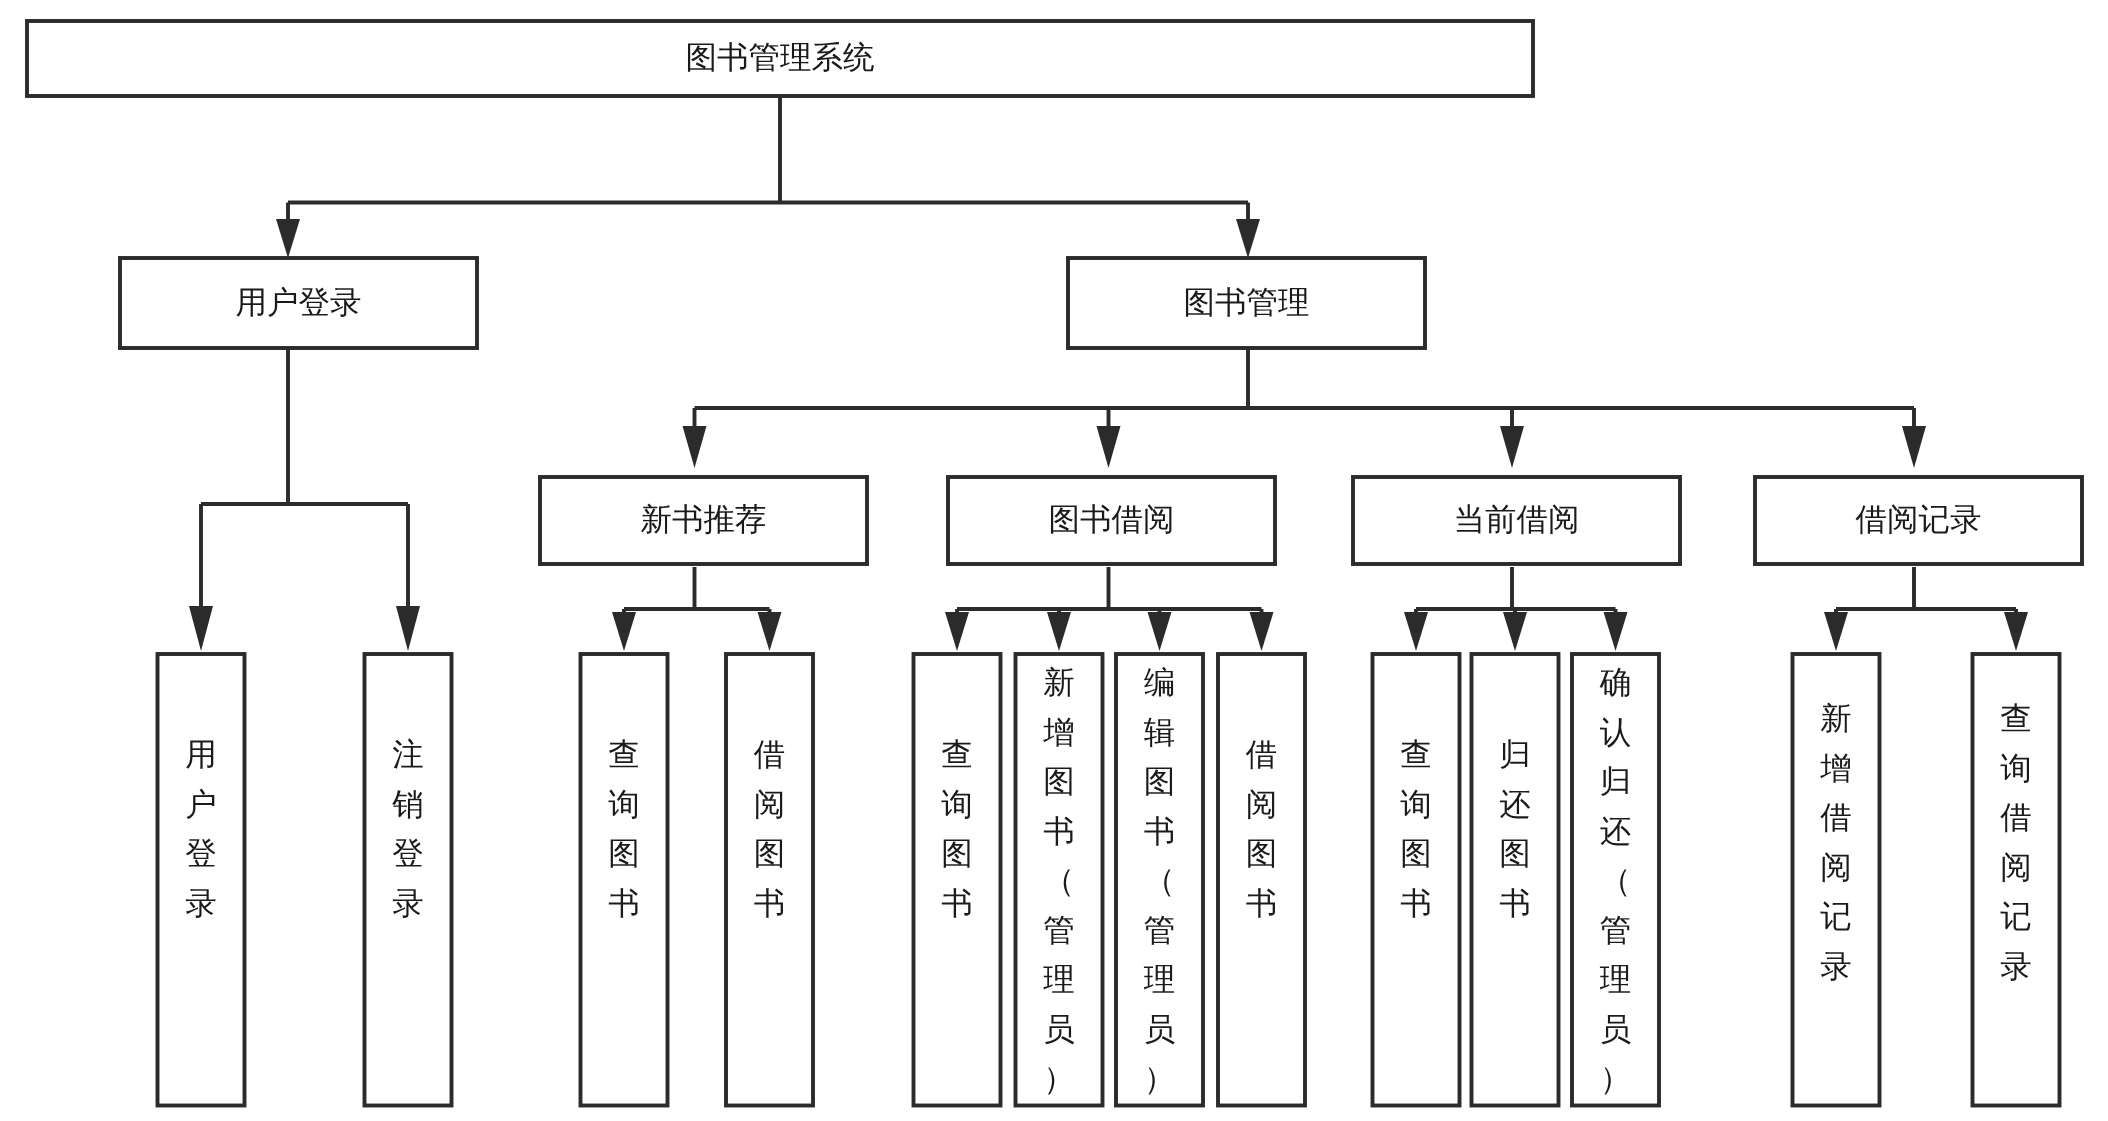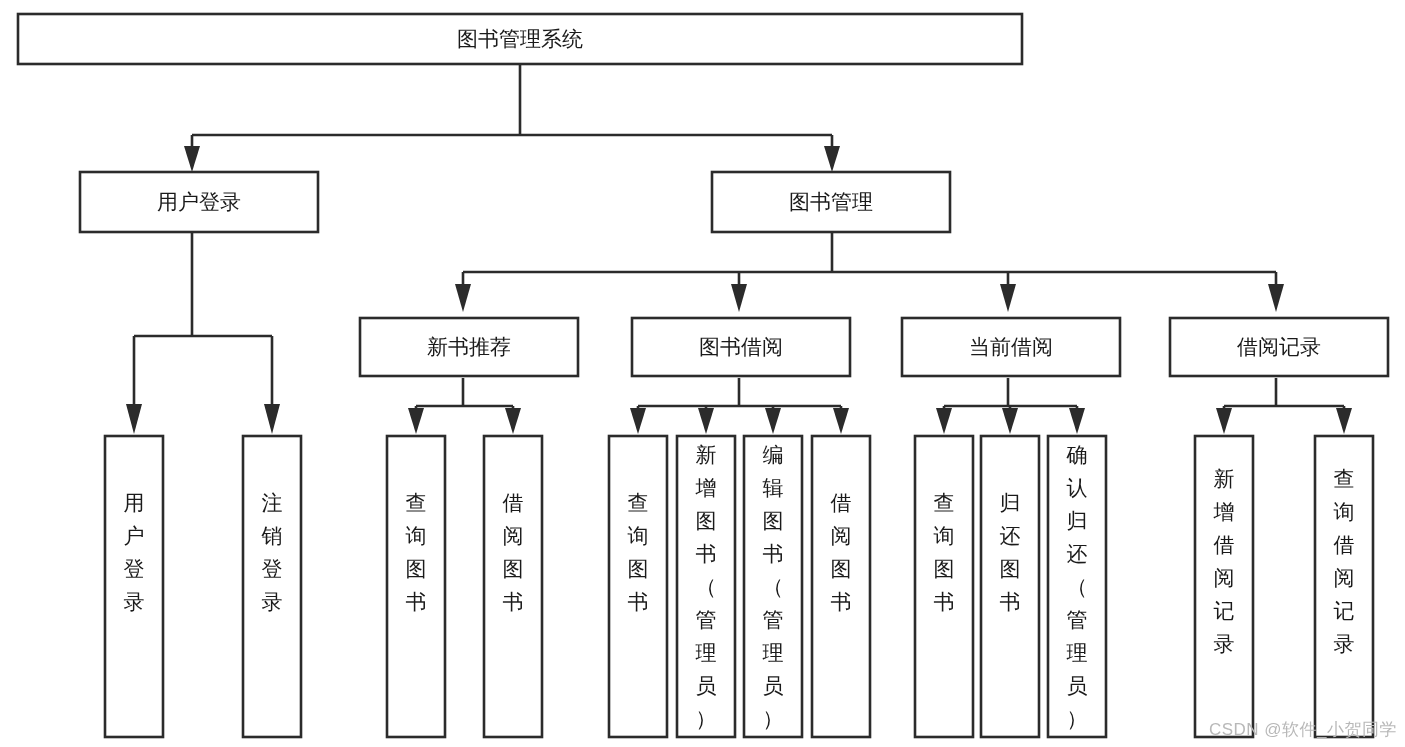--- a/index.html
+++ b/index.html
@@ -230,15 +230,14 @@
       <rect class="node-rect" x="1195" y="436" width="58" height="301"></rect>
       <text class="node-label-vertical" x="1224" y="486"><tspan x="1224" y="486">新</tspan><tspan x="1224" y="519">增</tspan><tspan x="1224" y="552">借</tspan><tspan x="1224" y="585">阅</tspan><tspan x="1224" y="618">记</tspan><tspan x="1224" y="651">录</tspan></text>
     </g>
     <g>
       <rect class="node-rect" x="1315" y="436" width="58" height="301"></rect>
       <text class="node-label-vertical" x="1344" y="486"><tspan x="1344" y="486">查</tspan><tspan x="1344" y="519">询</tspan><tspan x="1344" y="552">借</tspan><tspan x="1344" y="585">阅</tspan><tspan x="1344" y="618">记</tspan><tspan x="1344" y="651">录</tspan></text>
     </g>
 
   </svg>
 
-  <div class="watermark">CSDN @软件_小贺同学</div>
 
 </div>
 
 </body></html>

